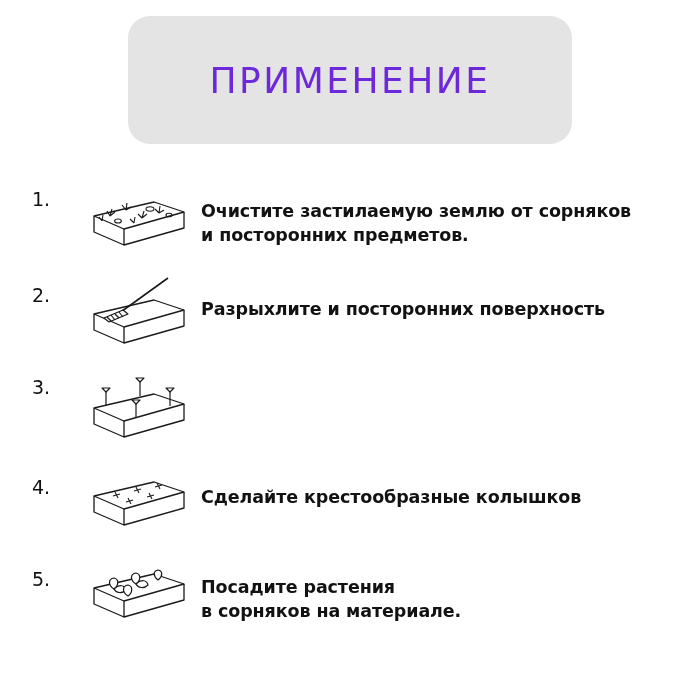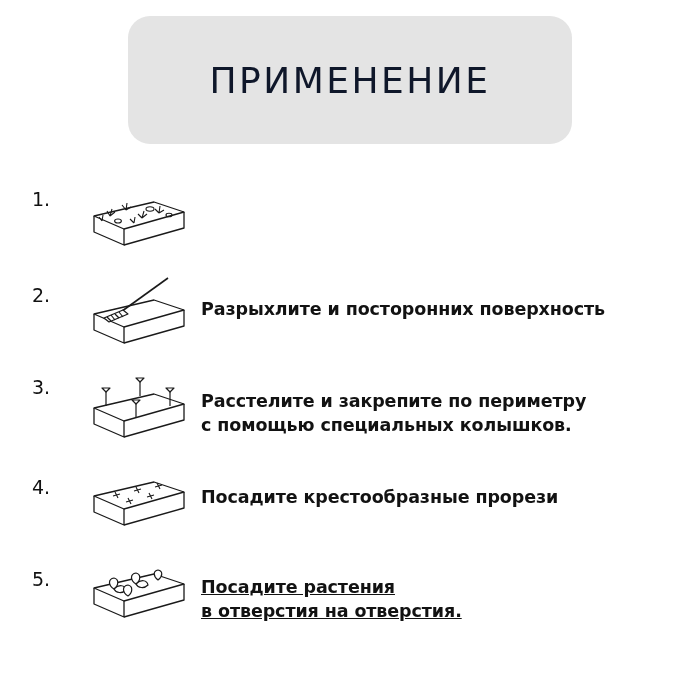--- a/index.html
+++ b/index.html
@@ -28,21 +28,21 @@
     background: #e4e4e4;
     border-radius: 22px;
     display: flex;
     align-items: center;
     justify-content: center;
   }
   .header-title {
     font-size: 36px;
     letter-spacing: 2.5px;
     font-weight: 400;
-    color: #0f172a;
+    color: #6d28d9;
     text-align: center;
     font-family: "DejaVu Sans", sans-serif;
   }
   .steps {
     position: absolute;
     left: 0;
     top: 182px;
     width: 700px;
   }
   .step {
@@ -90,21 +90,21 @@
   
   .step-1 { height: 88px; }
   .step-2 { height: 88px; }
   .step-3 { height: 100px; }
   .step-4 { height: 92px; }
   .step-5 { height: 92px; }
   .step-1 .step-text { padding-top: 18px; }
   .step-2 .step-text { padding-top: 24px; }
   .step-3 .step-text { padding-top: 24px; }
   .step-4 .step-text { padding-top: 20px; }
-  .step-5 .step-text { padding-top: 18px; text-decoration: underline; }
+  .step-5 .step-text { padding-top: 18px; }
   .step-2 .step-num,
   .step-3 .step-num,
   .step-4 .step-num,
   .step-5 .step-num { padding-top: 10px; }
 </style>
 </head>
 <body>
 
 <div class="page">
 
@@ -129,20 +129,24 @@
               <path d="M93,31 l1,-7 M93,31 l-4,-4 M93,31 l5,-3"></path>
               <path d="M68,41 l1,-6 M68,41 l-4,-4"></path>
               <path d="M36,39 l1,-6 M36,39 l-3,-4"></path>
               <ellipse cx="84" cy="27" rx="4" ry="2.2"></ellipse>
               <ellipse cx="52" cy="39" rx="3.4" ry="2"></ellipse>
               <ellipse cx="103" cy="33" rx="3" ry="1.8"></ellipse>
             </g>
           </g>
         </svg>
       </div>
+      <div class="step-text">
+        <span class="line">Очистите застилаемую землю от сорняков</span>
+        <span class="line">и посторонних предметов.</span>
+      </div>
     </div>
 
     <div class="step step-2">
       <div class="step-num">2.</div>
       <div class="step-figure">
         <svg width="125" height="78" viewBox="0 0 125 78">
           <g fill="none" stroke="#1a1a1a" stroke-width="1.3" stroke-linejoin="round">
             <polygon points="28,40 88,26 118,36 58,53" fill="#ffffff"></polygon>
             <polyline points="28,40 28,56 58,69 58,53"></polyline>
             <polyline points="58,69 118,52 118,36"></polyline>
@@ -176,24 +180,20 @@
               <line x1="74" y1="30" x2="74" y2="12"></line>
               <path d="M70,12 l8,0 l-4,4 z" fill="#ffffff"></path>
               <line x1="104" y1="40" x2="104" y2="22"></line>
               <path d="M100,22 l8,0 l-4,4 z" fill="#ffffff"></path>
               <line x1="70" y1="51" x2="70" y2="34"></line>
               <path d="M66,34 l8,0 l-4,4 z" fill="#ffffff"></path>
             </g>
           </g>
         </svg>
       </div>
-      <div class="step-text">
-        <span class="line">Расстелите и закрепите по периметру</span>
-        <span class="line">с помощью специальных колышков.</span>
-      </div>
     </div>
 
     <div class="step step-4">
       <div class="step-num">4.</div>
       <div class="step-figure">
         <svg width="125" height="78" viewBox="0 0 125 78">
           <g fill="none" stroke="#1a1a1a" stroke-width="1.3" stroke-linejoin="round">
             <polygon points="28,30 88,16 118,26 58,43" fill="#ffffff"></polygon>
             <polyline points="28,30 28,46 58,59 58,43"></polyline>
             <polyline points="58,59 118,42 118,26"></polyline>
@@ -201,21 +201,21 @@
               <path d="M47,30 l7,-2 M49,26 l3,6"></path>
               <path d="M68,25 l7,-2 M70,21 l3,6"></path>
               <path d="M89,21 l7,-2 M91,17 l3,6"></path>
               <path d="M60,36 l7,-2 M62,32 l3,6"></path>
               <path d="M81,31 l7,-2 M83,27 l3,6"></path>
             </g>
           </g>
         </svg>
       </div>
       <div class="step-text">
-        <span class="line">Посадите крестообразные прорези</span>
+        <span class="line">Сделайте крестообразные колышков</span>
       </div>
     </div>
 
     <div class="step step-5">
       <div class="step-num">5.</div>
       <div class="step-figure">
         <svg width="125" height="78" viewBox="0 0 125 78">
           <g fill="none" stroke="#1a1a1a" stroke-width="1.3" stroke-linejoin="round">
             <polygon points="28,30 88,16 118,26 58,43" fill="#ffffff"></polygon>
             <polyline points="28,30 28,46 58,59 58,43"></polyline>
@@ -226,18 +226,18 @@
               <path d="M70,26 c-6,-4 -6,-10 0,-11 c5,1 5,7 0,11 z" fill="#ffffff"></path>
               <path d="M70,26 c5,-5 11,-4 12,1 c-4,4 -10,3 -12,-1 z" fill="#ffffff"></path>
               <path d="M62,38 c-6,-4 -6,-10 0,-11 c5,1 5,7 0,11 z" fill="#ffffff"></path>
               <path d="M92,22 c-5,-4 -5,-9 0,-10 c5,1 5,6 0,10 z" fill="#ffffff"></path>
             </g>
           </g>
         </svg>
       </div>
       <div class="step-text">
         <span class="line">Посадите растения</span>
-        <span class="line">в отверстия на отверстия.</span>
+        <span class="line">в сорняков на материале.</span>
       </div>
     </div>
 
   </div>
 </div>
 
 </body></html>

